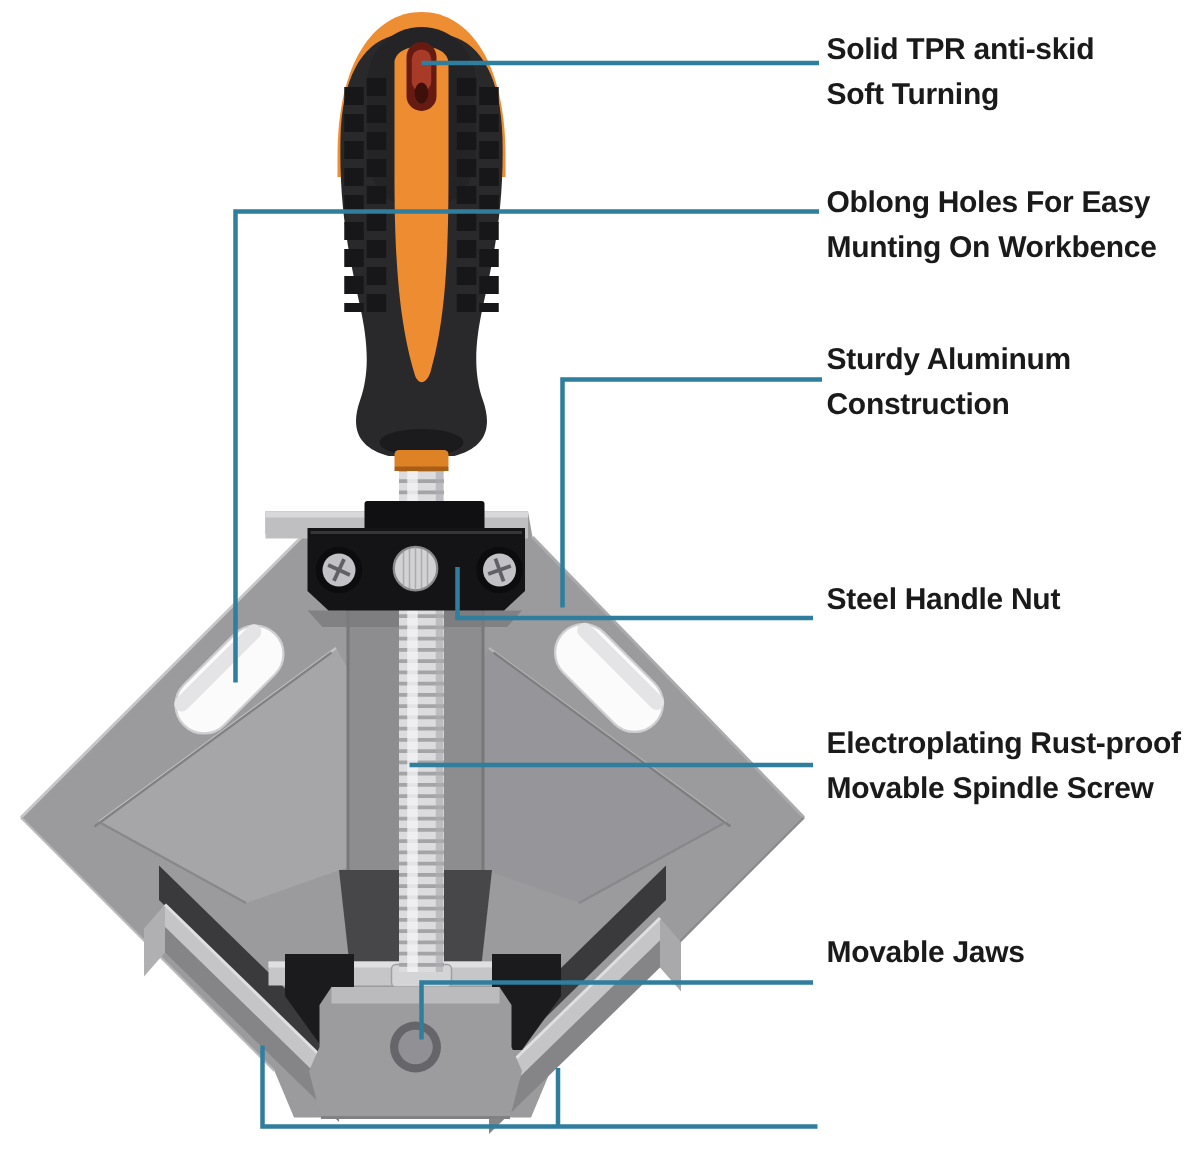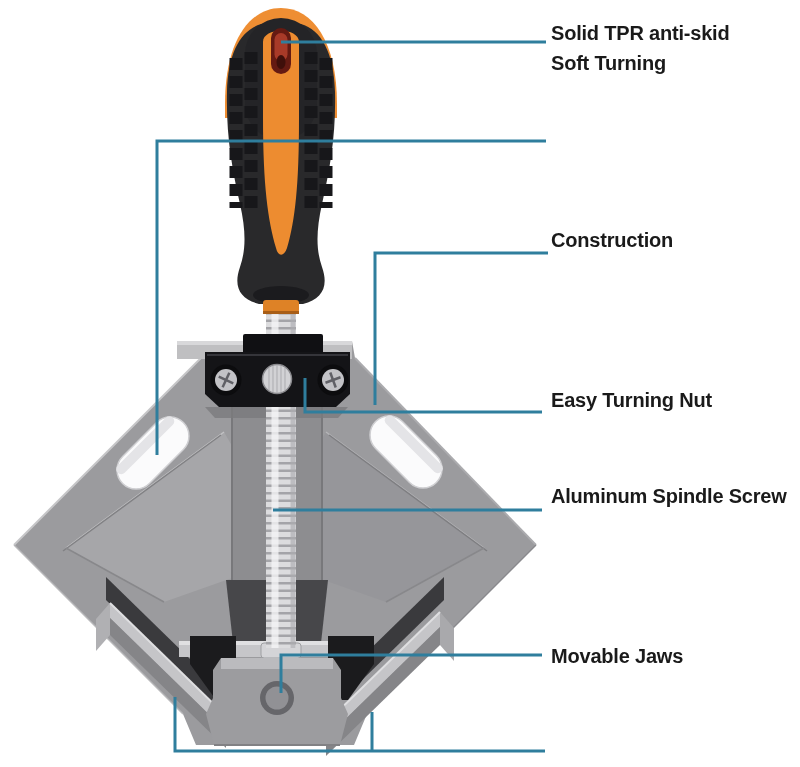--- a/index.html
+++ b/index.html
@@ -178,25 +178,31 @@
       <path class="callout-line" d="M273,510 H542"></path>
       <path class="callout-line" d="M542,655 H281 V693"></path>
       <path class="callout-line" d="M175,697 V751 H545 M372,712 V751"></path>
     </g>
   </svg>
 
   <div class="callout-label" style="top:18px">
     <div>Solid TPR anti-skid</div>
     <div>Soft Turning</div>
   </div>
+  <div class="callout-label" style="top:120px">
+    <div>Oblong Holes For Easy</div>
+    <div>Munting On Workbence</div>
+  </div>
   <div class="callout-label" style="top:225px">
+    <div>Sturdy Aluminum</div>
     <div>Construction</div>
   </div>
   <div class="callout-label" style="top:385px">
-    <div>Easy Turning Nut</div>
+    <div>Steel Handle Nut</div>
   </div>
   <div class="callout-label" style="top:481px">
-    <div>Aluminum Spindle Screw</div>
-  </div>
-  <div class="callout-label" style="top:641px">
+    <div>Electroplating Rust-proof</div>
+    <div>Movable Spindle Screw</div>
+  </div>
+  <div class="callout-label" style="top:620px">
     <div>Movable Jaws</div>
   </div>
 </div>
 
 </body></html>

